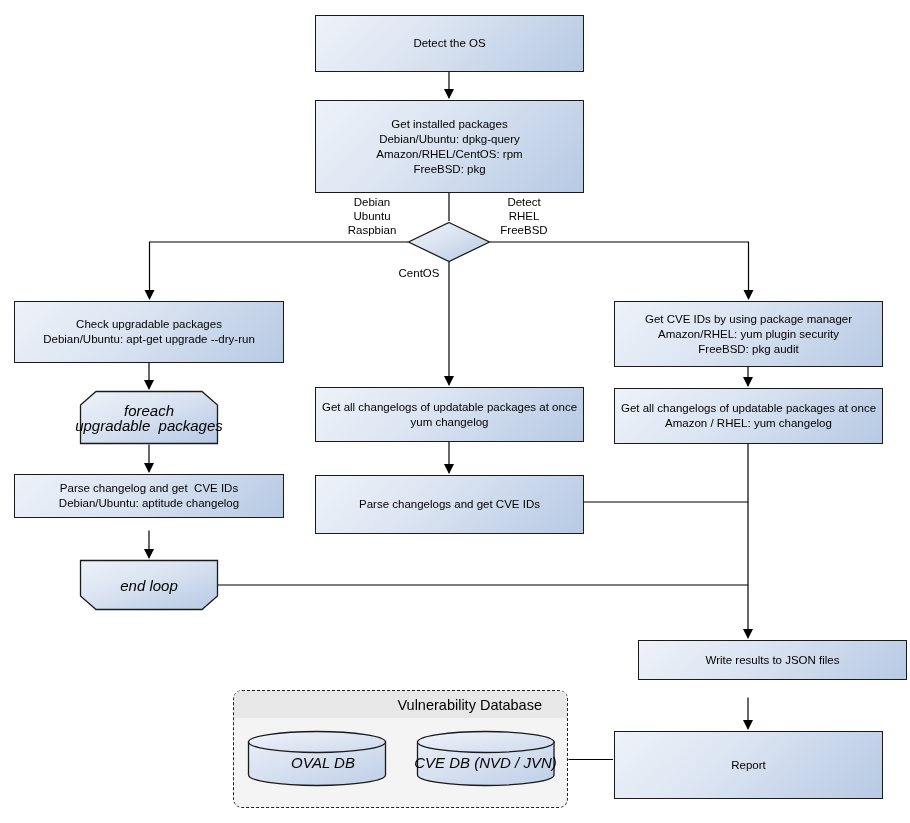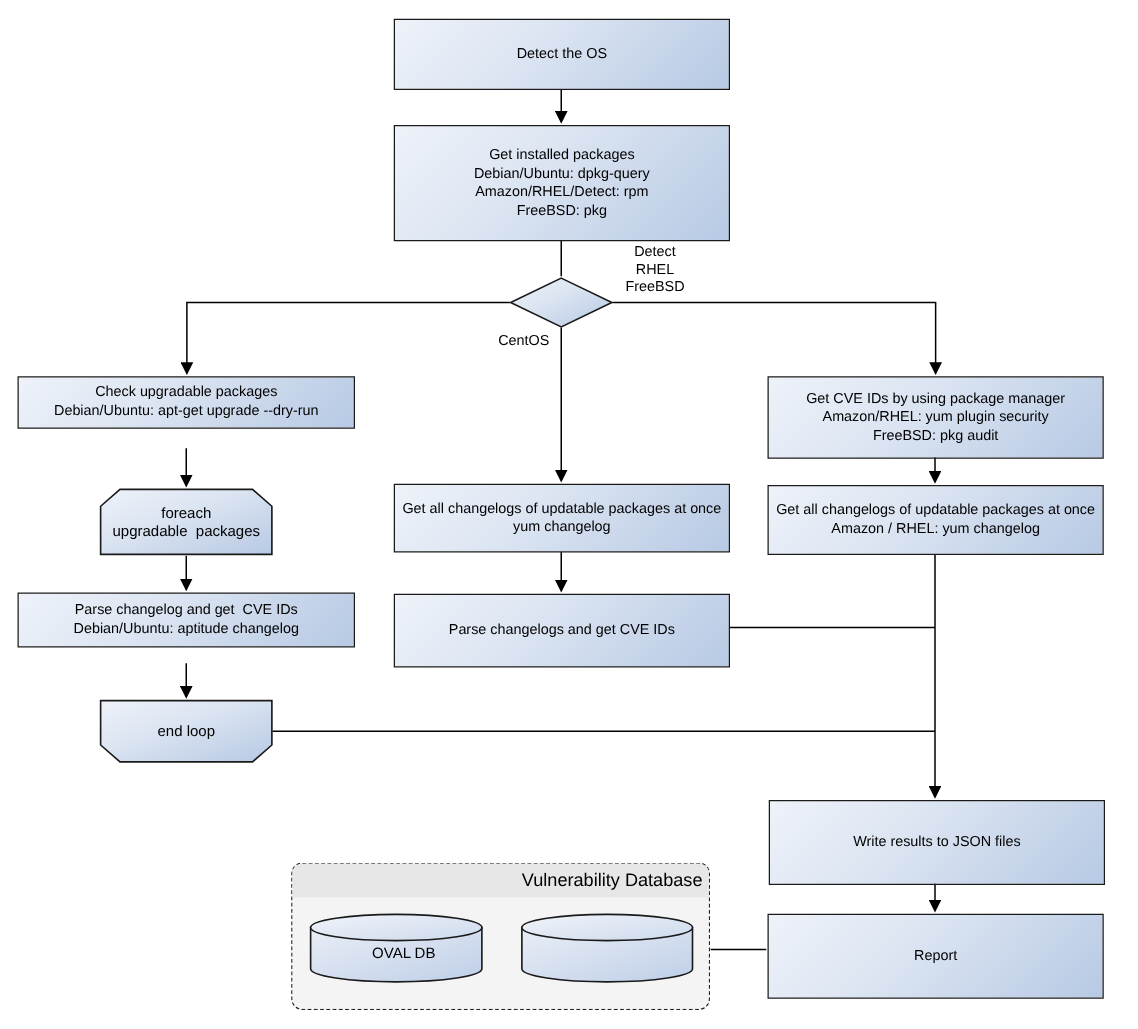--- a/index.html
+++ b/index.html
@@ -10,35 +10,35 @@
   #wires{position:absolute;left:0;top:0;width:910px;height:823px;pointer-events:none;}
   .node{
     position:absolute;box-sizing:border-box;
     border:1px solid #1a1a1a;
     background:linear-gradient(135deg,#eef2f9 0%,#dce5f2 40%,#b7c9e4 100%);
     display:flex;align-items:center;justify-content:center;
     text-align:center;font-size:11.5px;line-height:15px;white-space:pre;
   }
   .ghost{ 
     position:absolute;display:flex;align-items:center;justify-content:center;
-    text-align:center;font-size:12px;line-height:15px;white-space:pre;
-    background:none;border:none;
+    text-align:center;font-size:15px;line-height:15px;white-space:pre;
+    background:none;border:none;font-style:italic;
   }
   .branch-label{
     position:absolute;text-align:center;font-size:11.5px;line-height:14px;white-space:pre;
   }
   #vulndb{
     position:absolute;left:233px;top:690px;width:335px;height:118px;box-sizing:border-box;
     background:#f4f4f4;border:1.5px dashed #222;border-radius:9px;
   }
   #vulndb .hdr{
     position:absolute;left:0;top:0;right:0;height:27px;box-sizing:border-box;
     background:#e7e7e7;border-radius:7px 7px 0 0;
     display:flex;align-items:center;justify-content:flex-end;
-    font-size:14.5px;padding-right:5px;
+    font-size:14.5px;padding-right:25px;
   }
 </style>
 </head>
 <body>
 
 <div id="canvas">
 
   <div id="vulndb">
     <div class="hdr">Vulnerability Database</div>
   </div>
@@ -96,53 +96,57 @@
     <g>
       <path d="M417.5,742 v33 a68.25,10.5 0 0 0 136.5,0 v-33 z" fill="url(#cylGrad)" stroke="#1a1a1a" stroke-width="1.3"></path>
       <ellipse cx="485.75" cy="742" rx="68.25" ry="10.5" fill="url(#cylTopGrad)" stroke="#1a1a1a" stroke-width="1.3"></ellipse>
     </g>
   </svg>
 
   <div class="node" style="left:315px;top:15px;width:269px;height:57px">Detect the OS</div>
 
   <div class="node" style="left:315px;top:100px;width:269px;height:93px">Get installed packages
 Debian/Ubuntu: dpkg-query
-Amazon/RHEL/Detect: rpm
+Amazon/RHEL/CentOS: rpm
 FreeBSD: pkg</div>
 
-  <div class="node" style="left:14px;top:301px;width:270px;height:42px">Check upgradable packages
+  <div class="node" style="left:14px;top:301px;width:270px;height:62px">Check upgradable packages
 Debian/Ubuntu: apt-get upgrade --dry-run</div>
 
   <div class="node" style="left:14px;top:474px;width:270px;height:44px">Parse changelog and get  CVE IDs
 Debian/Ubuntu: aptitude changelog</div>
 
   <div class="node" style="left:315px;top:387px;width:269px;height:55px">Get all changelogs of updatable packages at once
 yum changelog</div>
 
   <div class="node" style="left:315px;top:475px;width:269px;height:59px">Parse changelogs and get CVE IDs</div>
 
   <div class="node" style="left:614px;top:301px;width:269px;height:66px">Get CVE IDs by using package manager
 Amazon/RHEL: yum plugin security
 FreeBSD: pkg audit</div>
 
   <div class="node" style="left:614px;top:388px;width:269px;height:56px">Get all changelogs of updatable packages at once
 Amazon / RHEL: yum changelog</div>
 
-  <div class="node" style="left:615px;top:640px;width:269px;height:68px">Write results to JSON files</div>
+  <div class="node" style="left:638px;top:640px;width:269px;height:40px">Write results to JSON files</div>
 
   <div class="node" style="left:614px;top:731px;width:269px;height:68px">Report</div>
 
   <div class="ghost" style="left:80px;top:391px;width:138px;height:53px">foreach
 upgradable  packages</div>
 
   <div class="ghost" style="left:80px;top:560px;width:138px;height:50px">end loop</div>
 
   <div class="ghost" style="left:248px;top:742px;width:150px;height:40px">OVAL DB</div>
 
+  <div class="ghost" style="left:417px;top:742px;width:137px;height:40px">CVE DB (NVD / JVN)</div>
 
+  <div class="branch-label" style="left:329px;top:195px;width:86px">Debian
+Ubuntu
+Raspbian</div>
 
   <div class="branch-label" style="left:481px;top:195px;width:86px">Detect
 RHEL
 FreeBSD</div>
 
   <div class="branch-label" style="left:383px;top:266px;width:72px">CentOS</div>
 
 </div>
 
 </body></html>

